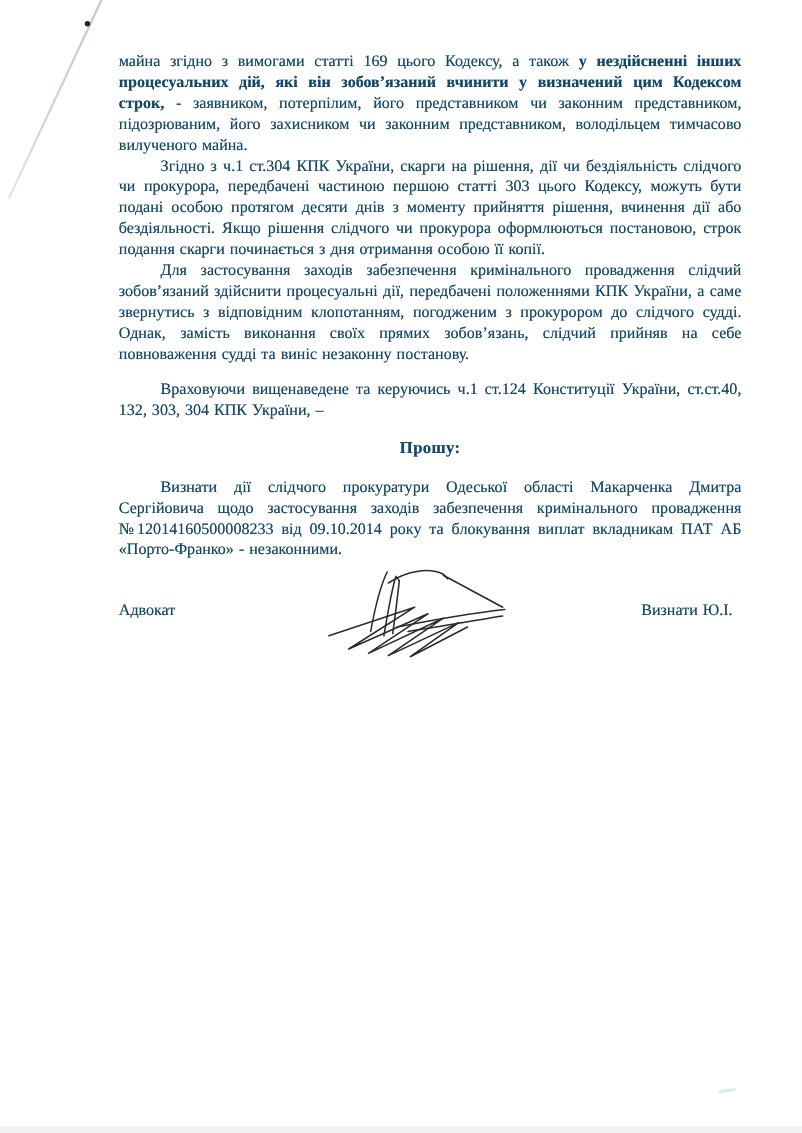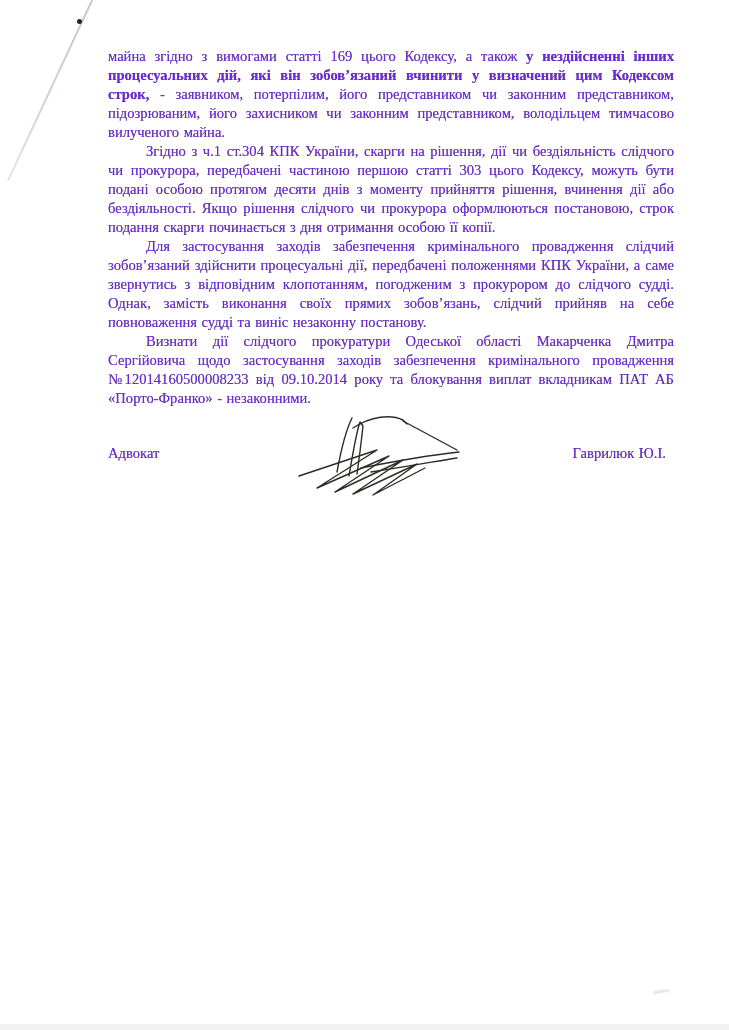--- a/index.html
+++ b/index.html
@@ -1,19 +1,19 @@
 <!DOCTYPE html>
 <html><head>
 <meta charset="utf-8">
 <style>
   html,body{margin:0;padding:0;}
   body{width:729px;height:1030px;background:#f2f2f2;}
   .page{
     position:relative;width:729px;height:1024px;background:#ffffff;overflow:hidden;
-    font-family:"Liberation Serif","DejaVu Serif",serif;color:#6d28d9;
+    font-family:"Liberation Serif","DejaVu Serif",serif;color:#0c4a6e;
   }
   
   .crease{
     position:absolute;left:94px;top:-6px;width:2px;height:206px;
     background:linear-gradient(to bottom,#c2c9c4 0%,#cfd5d0 60%,#e4e8e4 100%);
     transform:rotate(25deg);transform-origin:top center;border-radius:2px;
   }
   .ink-dot{position:absolute;left:77px;top:19px;width:5px;height:5px;border-radius:50%;background:#24241f;}
   .smudge{position:absolute;left:653px;top:990px;width:16px;height:3px;background:#cfe0ea;opacity:.65;transform:rotate(-8deg);border-radius:2px;}
   
@@ -46,35 +46,37 @@
 
   <div class="textblock">
 
     <p class="para no-indent"><span>майна згідно з вимогами статті 169 цього Кодексу, а також </span><span class="b">у нездійсненні інших процесуальних дій, які він зобов’язаний вчинити у визначений цим Кодексом строк,</span><span> - заявником, потерпілим, його представником чи законним представником, підозрюваним, його захисником чи законним представником, володільцем тимчасово вилученого майна.</span></p>
 
     <p class="para"><span>Згідно з ч.1 ст.304 КПК України, скарги на рішення, дії чи бездіяльність слідчого чи прокурора, передбачені частиною першою статті 303 цього Кодексу, можуть бути подані особою протягом десяти днів з моменту прийняття рішення, вчинення дії або бездіяльності. Якщо рішення слідчого чи прокурора оформлюються постановою, строк подання скарги починається з дня отримання особою її копії.</span></p>
 
     <p class="para"><span>Для застосування заходів забезпечення кримінального провадження слідчий зобов’язаний здійснити процесуальні дії, передбачені положеннями КПК України, а саме звернутись з відповідним клопотанням, погодженим з прокурором до слідчого судді. Однак, замість виконання своїх прямих зобов’язань, слідчий прийняв на себе повноваження судді та виніс незаконну постанову.</span></p>
 
 
+    <p class="para gap"><span>Враховуючи вищенаведене та керуючись ч.1 ст.124 Конституції України, ст.ст.40, 132, 303, 304 КПК України, –</span></p>
 
+    <h3 class="request-heading">Прошу:</h3>
 
     <p class="para"><span>Визнати дії слідчого прокуратури Одеської області Макарченка Дмитра Сергійовича щодо застосування заходів забезпечення кримінального провадження №12014160500008233 від 09.10.2014 року та блокування виплат вкладникам ПАТ АБ «Порто-Франко» - незаконними.</span></p>
 
 
     <div class="sig-row">
       <span class="sig-role">Адвокат</span>
 
       <svg class="signature-svg" viewBox="0 0 172 84" aria-hidden="true">
         <path d="M8,64 L86,38 L26,76 L98,44 L44,80 L112,48 L62,82 L126,52 L82,83 L134,56"></path>
         <path d="M46,60 C50,38 56,16 61,6"></path>
         <path d="M58,64 C62,40 66,18 69,10 L72,14 C70,32 68,48 66,62"></path>
         <path d="M62,16 C80,4 100,2 112,8 L116,12"></path>
         <path d="M112,9 L166,38"></path>
         <path d="M70,56 C110,48 150,42 168,40"></path>
         <path d="M80,60 C120,54 152,48 166,46"></path>
       </svg>
 
-      <span class="sig-name">Гаврилюк Ю.І.</span>
+      <span class="sig-name">Визнати Ю.І.</span>
     </div>
 
   </div>
 </div>
 
 </body></html>

